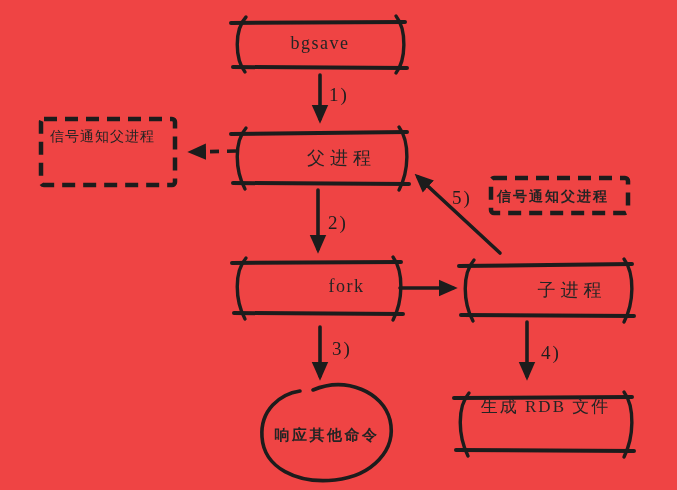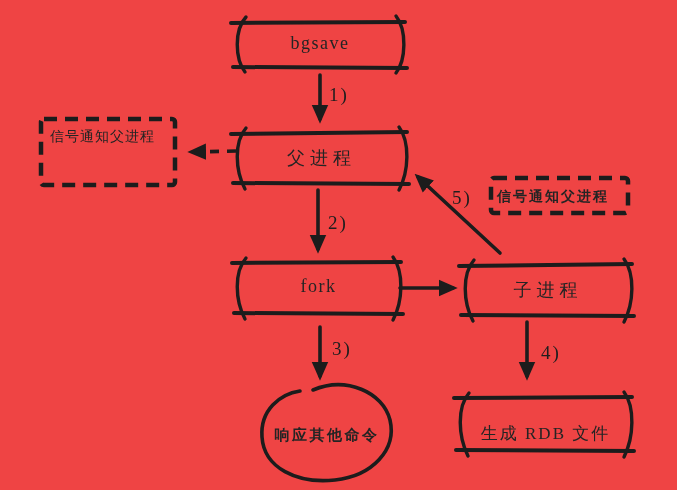--- a/index.html
+++ b/index.html
@@ -104,27 +104,27 @@
 
     <path d="M 320 327 L 320 376" stroke="#1c1c1c" stroke-width="3.6" fill="none" stroke-linecap="round" marker-end="url(#ah)"></path>
 
     <path d="M 527 322 L 527 376" stroke="#1c1c1c" stroke-width="3.6" fill="none" stroke-linecap="round" marker-end="url(#ah)"></path>
 
     <path d="M 500 253 L 418 177" stroke="#1c1c1c" stroke-width="3.6" fill="none" stroke-linecap="round" marker-end="url(#ah)"></path>
   </svg>
 
   <div class="lbl box-label latin" style="left:240px;top:33px;width:160px;">bgsave</div>
 
-  <div class="lbl box-label" style="left:240px;top:146px;width:163px;">父进程</div>
+  <div class="lbl box-label" style="left:240px;top:146px;width:163px;padding-left:20px;">父进程</div>
 
-  <div class="lbl box-label latin" style="left:240px;top:276px;width:157px;">fork</div>
+  <div class="lbl box-label latin" style="left:240px;top:276px;width:157px;padding-left:28px;">fork</div>
 
-  <div class="lbl box-label" style="left:468px;top:278px;width:160px;">子进程</div>
+  <div class="lbl box-label" style="left:492px;top:278px;width:160px;">子进程</div>
 
-  <div class="lbl box-label" style="left:463px;top:422px;width:165px;font-size:17px;letter-spacing:2px;">生成 RDB 文件</div>
+  <div class="lbl box-label" style="left:463px;top:395px;width:165px;font-size:17px;letter-spacing:2px;">生成 RDB 文件</div>
 
   <div class="lbl note" style="left:50px;top:126px;width:120px;">
     <div>信号通知父进程</div>
   </div>
 
   <div class="lbl note" style="left:497px;top:186px;width:128px;letter-spacing:2px;font-weight:bold;">信号通知父进程</div>
 
   <div class="lbl circle-label" style="left:263px;top:426px;width:128px;font-weight:bold;">响应其他命令</div>
 
   <div class="lbl step" style="left:329px;top:84px;">1)</div>

